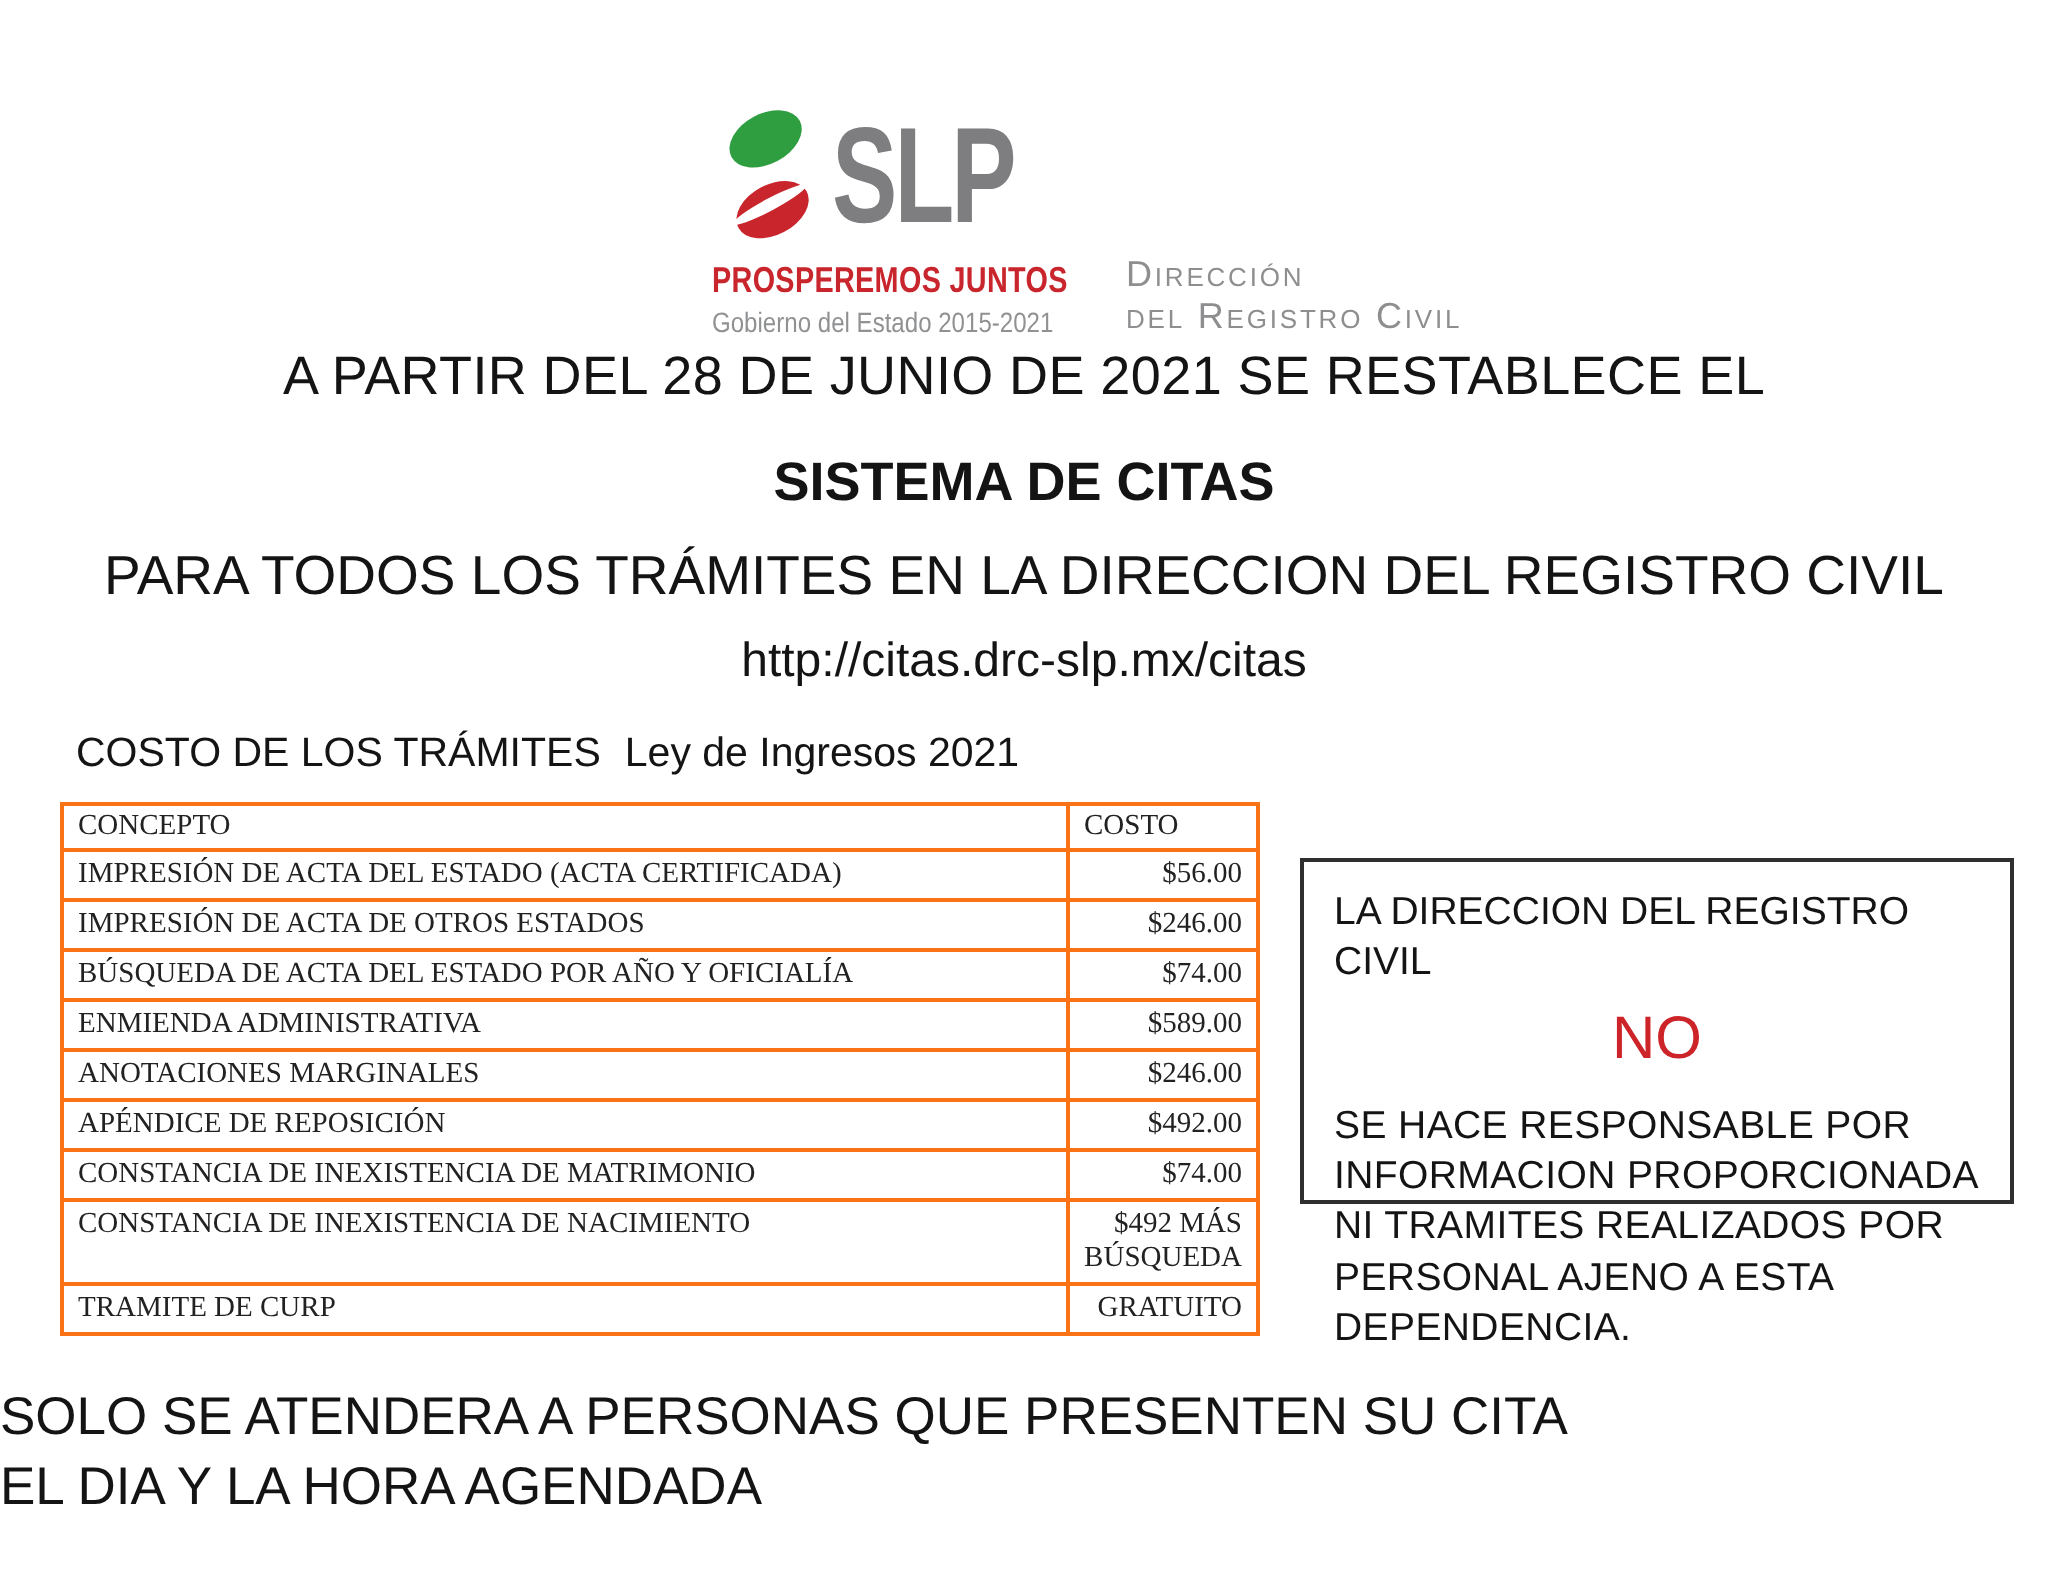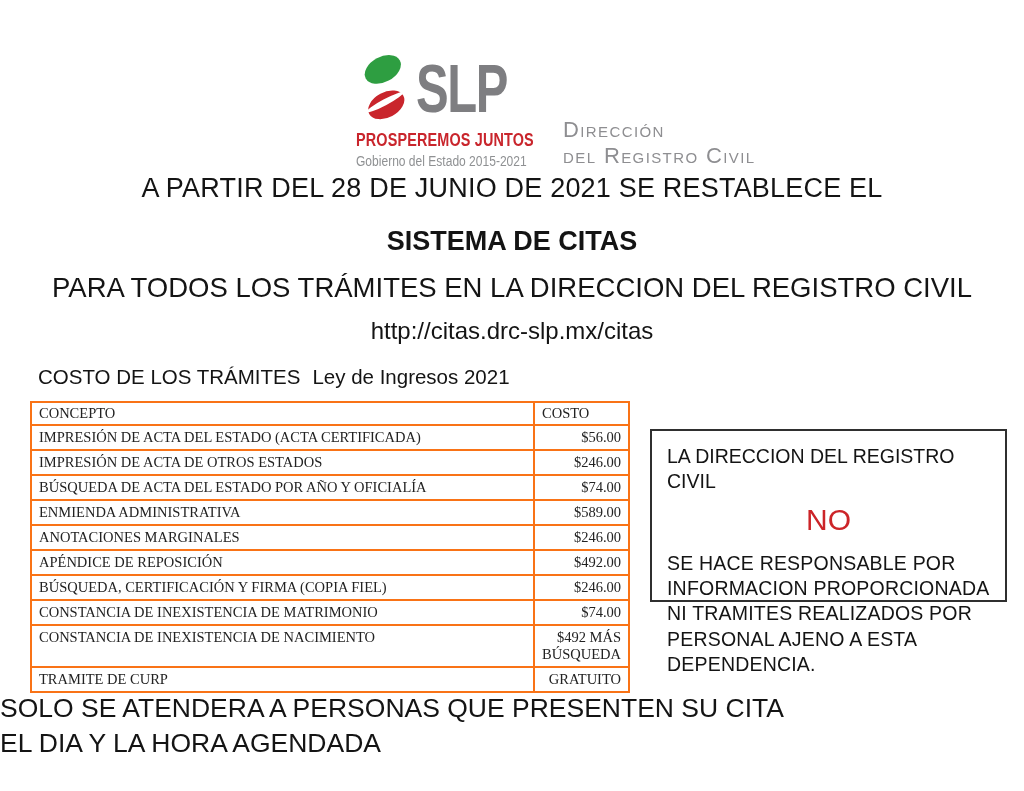--- a/index.html
+++ b/index.html
@@ -37,21 +37,21 @@
     font-size: 14px; color: #8f9193; margin-top: 2px;
     transform: scaleX(0.86); transform-origin: left center;
     white-space: nowrap;
   }
   .logo-divider {
     width: 2px; background: #b4b4b6; margin: 6px 6px 4px 14px;
   }
   .dept-block {
     padding: 14px 0 0 10px;
     font-variant: small-caps;
-    color: #8e8e91; font-size: 22px; letter-spacing: 1.4px;
+    color: #8e8e91; font-size: 18px; letter-spacing: 1.4px;
     line-height: 1.18; white-space: nowrap;
   }
 
   
   .headline { position: absolute; left: 0; width: 1024px; text-align: center; }
   .h-restablece { top: 173px; font-size: 27px; letter-spacing: 0.2px; }
   .h-sistema   { top: 226px; font-size: 27px; font-weight: bold; }
   .h-tramites  { top: 272px; font-size: 27.5px; }
   .h-url       { top: 317px; font-size: 24px; }
 
@@ -159,24 +159,20 @@
         </tr>
         <tr>
           <td>ANOTACIONES MARGINALES</td>
           <td class="cost">$246.00</td>
         </tr>
         <tr>
           <td>APÉNDICE DE REPOSICIÓN</td>
           <td class="cost">$492.00</td>
         </tr>
         <tr>
-          <td>BÚSQUEDA, CERTIFICACIÓN Y FIRMA (COPIA FIEL)</td>
-          <td class="cost">$246.00</td>
-        </tr>
-        <tr>
           <td>CONSTANCIA DE INEXISTENCIA DE MATRIMONIO</td>
           <td class="cost">$74.00</td>
         </tr>
         <tr>
           <td>CONSTANCIA DE INEXISTENCIA DE NACIMIENTO</td>
           <td class="cost">$492 MÁS
 BÚSQUEDA</td>
         </tr>
         <tr>
           <td>TRAMITE  DE CURP</td>

